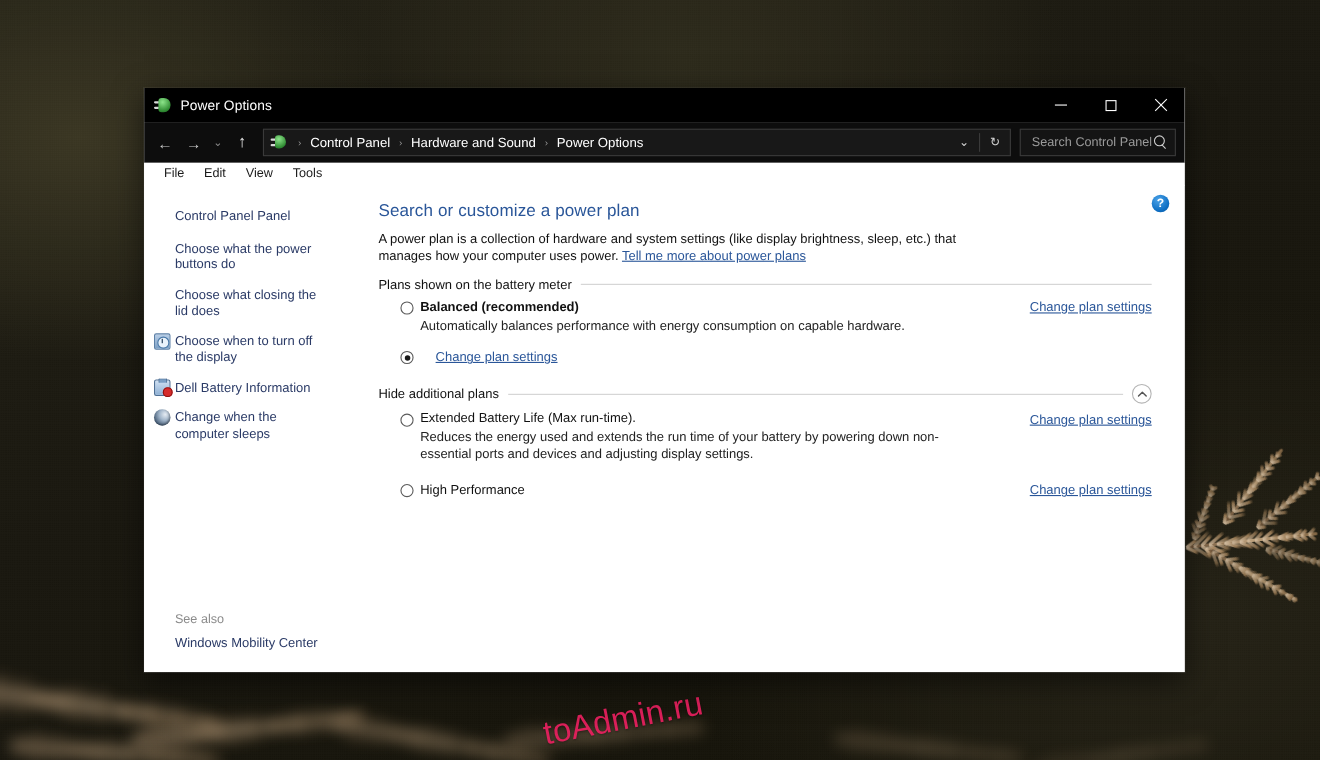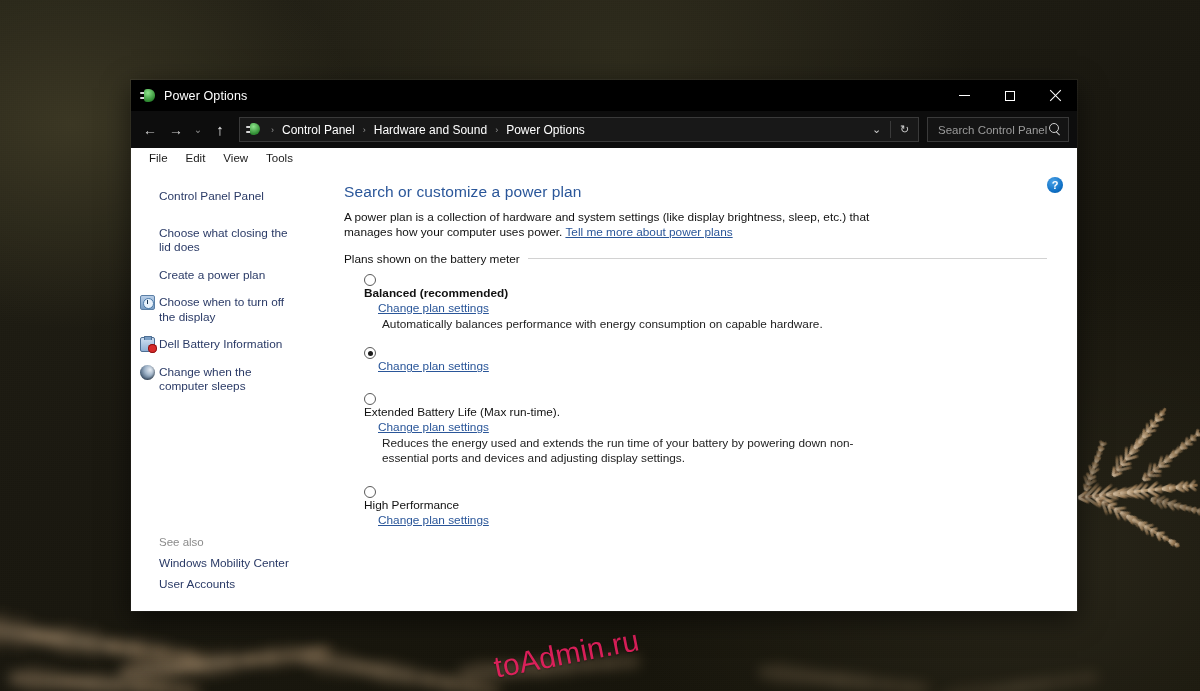--- a/index.html
+++ b/index.html
@@ -351,23 +351,22 @@
     display: flex; align-items: center; justify-content: center;
     flex: 0 0 auto; color: #555; font-size: 9px;
     background: #fff;
   }
 
   
   .plan {
     margin-bottom: 4px;
   }
   .plan-row {
-    display: flex; align-items: flex-start;
+    display: flex; align-items: center;
     padding-left: 20px;
-    flex-direction: column;
   }
   .radio {
     width: 12px; height: 12px; border-radius: 50%;
     border: 1px solid #5a5a5a; background: #fff;
     flex: 0 0 auto; margin-top: 2px; margin-right: 6px;
     position: relative;
   }
   .radio.checked::after {
     content: ""; position: absolute; left: 2.5px; top: 2.5px;
     width: 5px; height: 5px; border-radius: 50%;
@@ -906,42 +905,41 @@
       <div class="menu-item">Edit</div>
       <div class="menu-item">View</div>
       <div class="menu-item">Tools</div>
     </div>
 
     <div class="win-body">
 
       <div class="sidebar">
         <div class="side-link home">Control Panel Panel</div>
 
+        <div class="side-link">Choose what the power buttons do</div>
         <div class="side-link gap">Choose what closing the lid does</div>
-        <div class="side-link gap">Create a power plan</div>
 
         <div class="side-link gap">
           <span class="side-ico ico-display"></span>
           <span>Choose when to turn off the display</span>
         </div>
         <div class="side-link gap">
           <span class="side-ico ico-battery"></span>
           <span>Dell Battery Information</span>
         </div>
         <div class="side-link gap">
           <span class="side-ico ico-sleep"></span>
           <span>Change when the computer sleeps</span>
         </div>
 
         <div class="side-spacer"></div>
 
         <div class="see-also-wrap">
           <div class="see-also-label">See also</div>
           <div class="side-link">Windows Mobility Center</div>
-          <div class="side-link">User Accounts</div>
         </div>
       </div>
 
       <div class="content">
         <div class="help-btn">?</div>
 
         <h1 class="page-title">Search or customize a power plan</h1>
 
         <div class="intro">
           <span>A power plan is a collection of hardware and system settings (like display brightness, sleep, etc.) that manages how your computer uses power. </span><a href="#">Tell me more about power plans</a>
@@ -962,20 +960,29 @@
         </div>
 
         <div class="plan spaced">
           <div class="plan-row">
             <span class="radio checked"></span>
             <a href="#" class="change-link">Change plan settings</a>
           </div>
         </div>
 
         <div class="extra-section">
+          <div class="section-head">
+            <span>Hide additional plans</span>
+            <span class="rule"></span>
+            <span class="collapse-circle">
+              <svg width="9" height="6" viewBox="0 0 9 6" aria-hidden="true">
+                <path d="M1 5 L4.5 1.5 L8 5" fill="none" stroke="currentColor" stroke-width="1.3" stroke-linecap="round" stroke-linejoin="round"></path>
+              </svg>
+            </span>
+          </div>
 
           <div class="plan">
             <div class="plan-row">
               <span class="radio"></span>
               <span class="plan-name">Extended Battery Life (Max run-time).</span>
               <a href="#" class="change-link">Change plan settings</a>
             </div>
             <div class="plan-desc">Reduces the energy used and extends the run time of your battery by powering down non-essential ports and devices and adjusting display settings.</div>
           </div>
 

